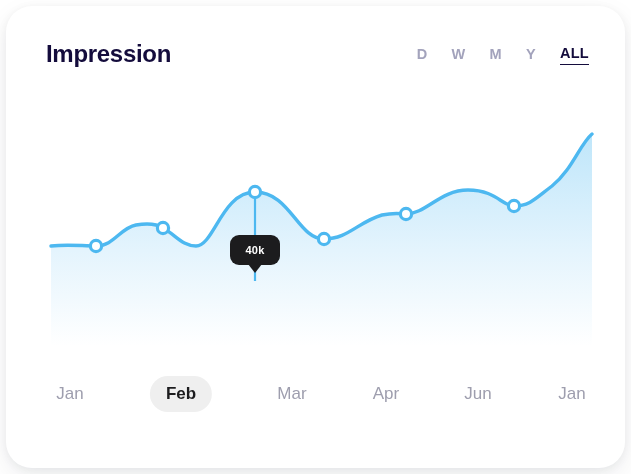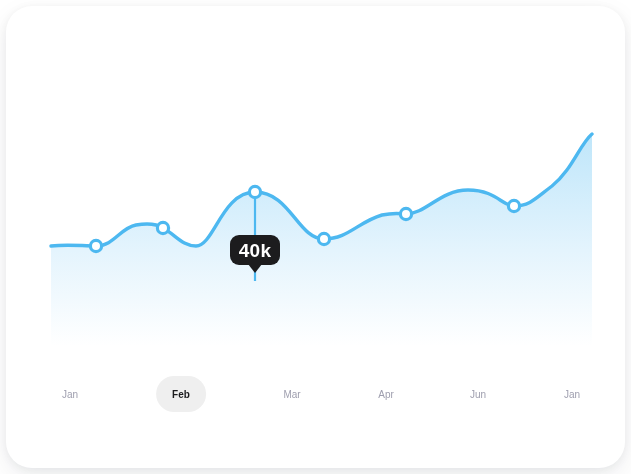--- a/index.html
+++ b/index.html
@@ -99,21 +99,21 @@
     height: 30px;
     background: #1C1C1E;
     border-radius: 9px;
     display: flex;
     align-items: center;
     justify-content: center;
     z-index: 5;
   }
   .tooltip-label {
     color: #ffffff;
-    font-size: 19px;
+    font-size: 11px;
     font-weight: bold;
     letter-spacing: 0.2px;
     line-height: 1;
   }
   .tooltip-arrow {
     position: absolute;
     left: 50%;
     bottom: -8px;
     margin-left: -7px;
     width: 0;
@@ -134,37 +134,48 @@
   .x-tick {
     position: absolute;
     top: 0;
     transform: translateX(-50%);
     height: 36px;
     display: flex;
     align-items: center;
     justify-content: center;
     padding: 0 16px;
     border-radius: 18px;
-    font-size: 10px;
+    font-size: 17px;
     color: #9E9EAE;
     white-space: nowrap;
     cursor: pointer;
     box-sizing: border-box;
   }
   .x-tick.active {
     background: #EFEFEF;
     color: #1C1C1E;
     font-weight: bold;
   }
 </style>
 </head>
 <body>
 
 <div class="card">
 
+  <div class="card-header">
+    <div class="card-title">Impression</div>
+
+    <div class="range-tabs">
+      <button class="range-tab">D</button>
+      <button class="range-tab">W</button>
+      <button class="range-tab">M</button>
+      <button class="range-tab">Y</button>
+      <button class="range-tab active">ALL</button>
+    </div>
+  </div>
 
   <div class="chart-area">
     <svg class="chart-svg" viewBox="0 0 619 262" preserveAspectRatio="none">
       <defs>
         <linearGradient id="areaGrad" x1="0" y1="0" x2="0" y2="1">
           <stop offset="0%" stop-color="#BFE6FA" stop-opacity="1"></stop>
           <stop offset="55%" stop-color="#E4F4FD" stop-opacity="1"></stop>
           <stop offset="100%" stop-color="#FFFFFF" stop-opacity="1"></stop>
         </linearGradient>
       </defs>

